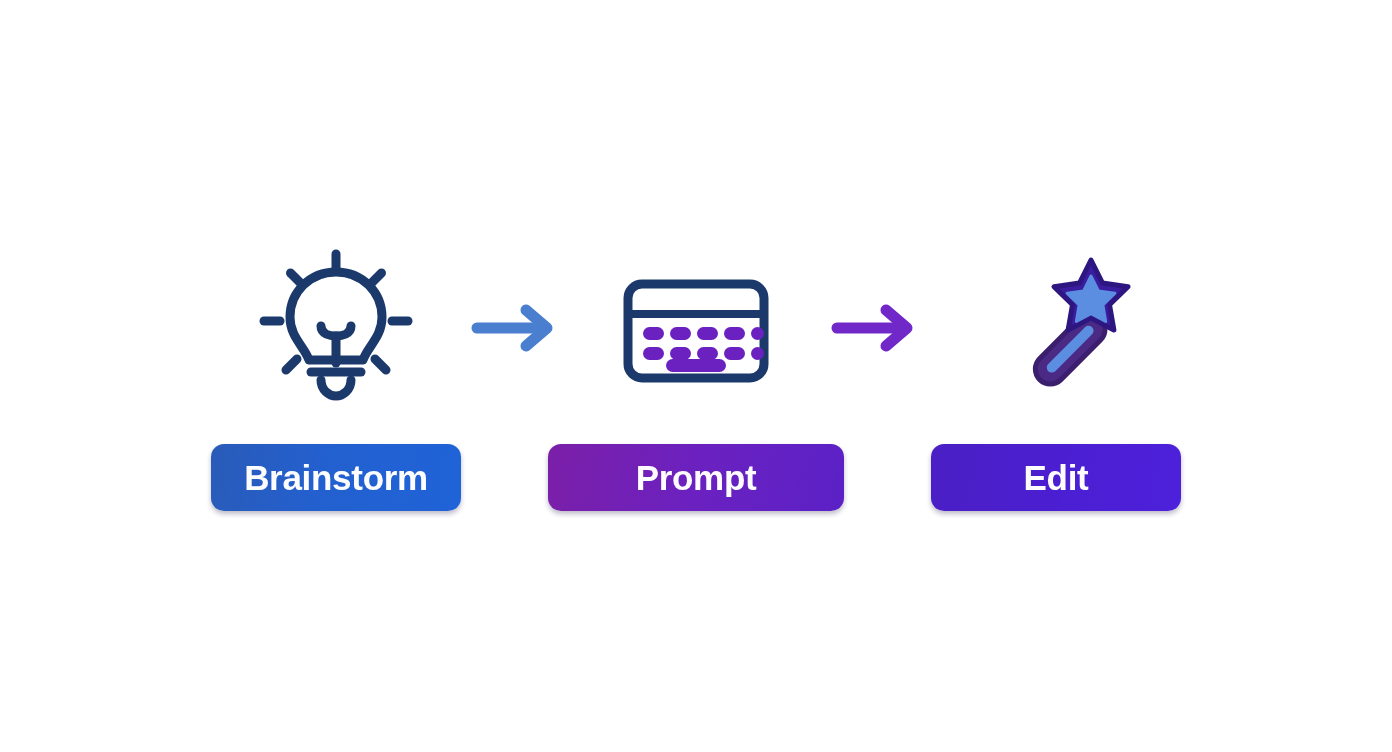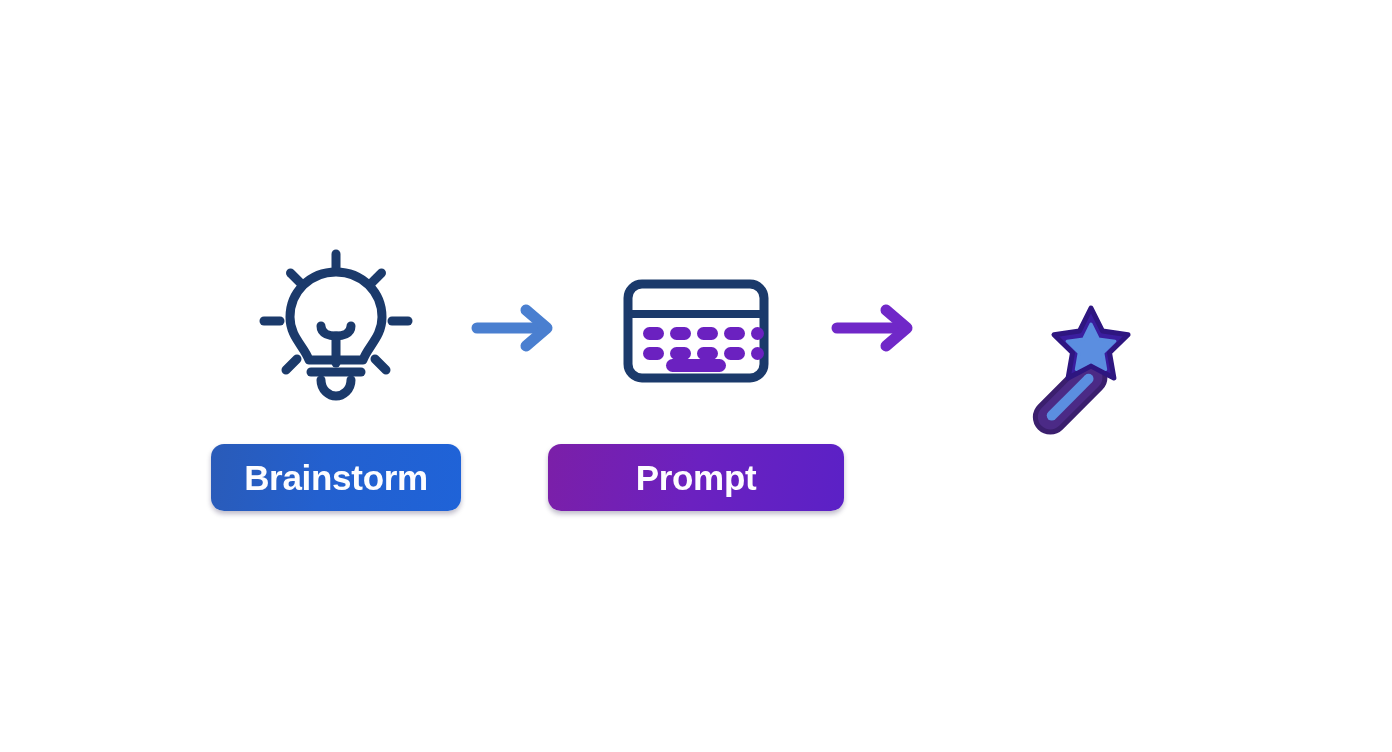--- a/index.html
+++ b/index.html
@@ -176,15 +176,18 @@
         <g transform="rotate(-45 86 86)">
           <rect x="38" y="96" width="86" height="30" rx="15" ry="15" fill="#4b2a86" stroke="#3b1f6e" stroke-width="5"></rect>
           <rect x="50" y="106" width="62" height="10" rx="5" ry="5" fill="#5b8ee0"></rect>
         </g>
 
         <path d="M121 18 L132.5 41 L158 44.8 L139.5 62.8 L143.9 88 L121 76.1 L98.1 88 L102.5 62.8 L84 44.8 L109.5 41 Z" fill="#3a1d9e" stroke="#2e1680" stroke-width="5" stroke-linejoin="round"></path>
 
         <path d="M121 34 L128.4 48.9 L144.9 51.3 L132.9 63 L135.7 79.4 L121 71.6 L106.3 79.4 L109.1 63 L97.1 51.3 L113.6 48.9 Z" fill="#5b8ee0" stroke="#5b8ee0" stroke-width="3" stroke-linejoin="round"></path>
       </svg>
     </div>
+    <div class="pill pill-edit">
+      <span class="pill-label">Edit</span>
+    </div>
   </div>
 
 </div>
 
 </body></html>

